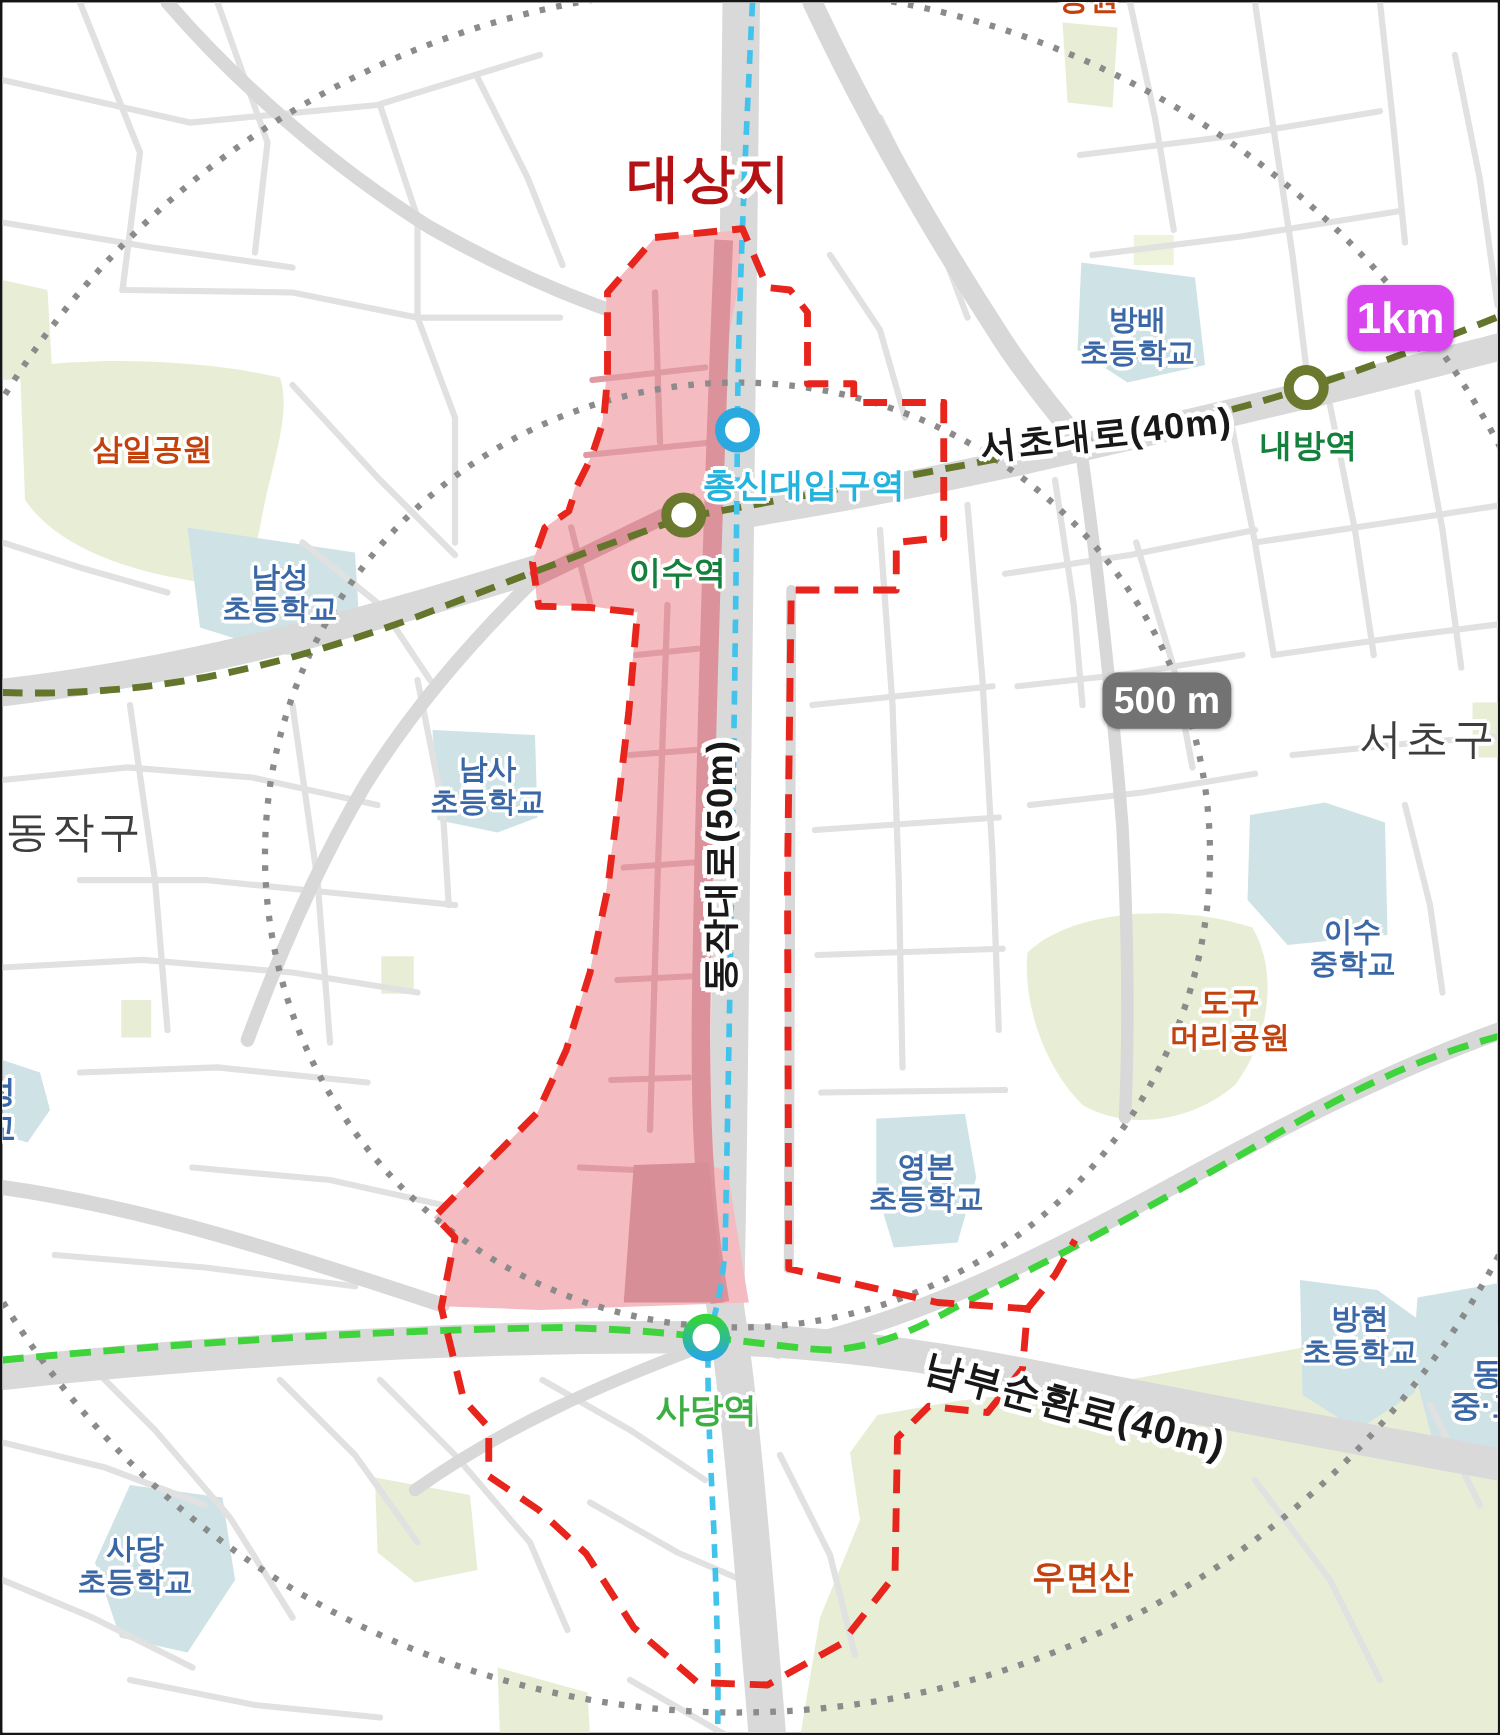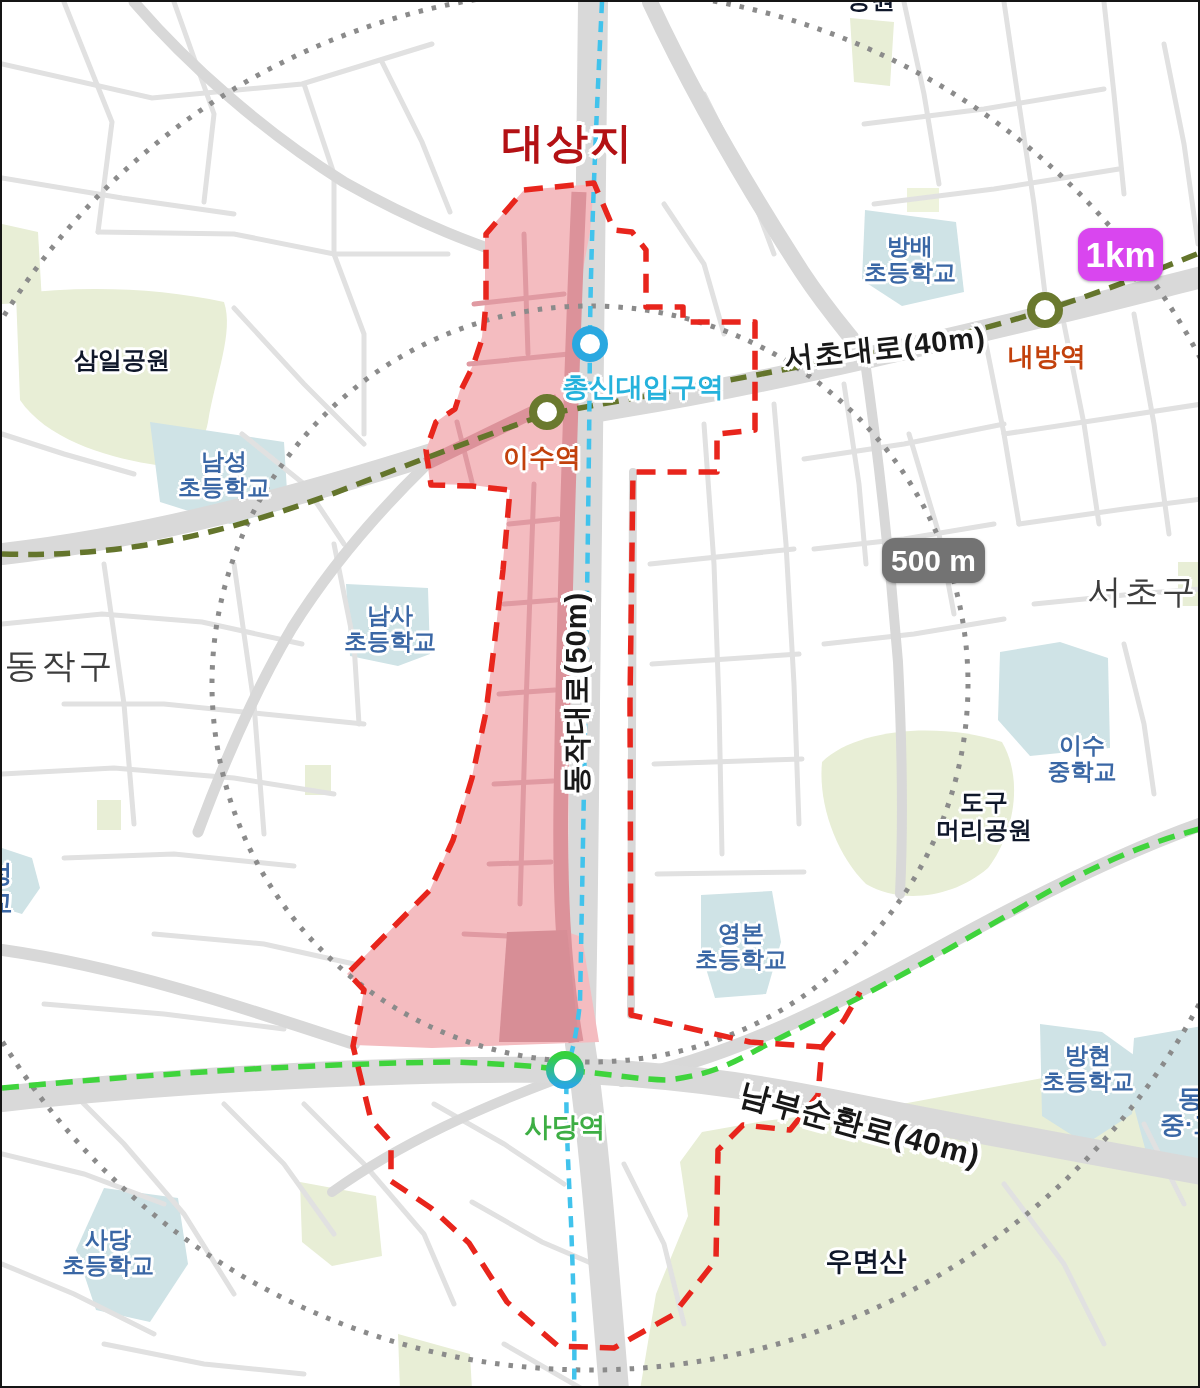--- a/index.html
+++ b/index.html
@@ -29,24 +29,24 @@
   }
   .halo-big{
     text-shadow:
       -3px -3px 0 #fff, 3px -3px 0 #fff, -3px 3px 0 #fff, 3px 3px 0 #fff,
       0 -4px 0 #fff, 0 4px 0 #fff, -4px 0 0 #fff, 4px 0 0 #fff,
       -2px 0 0 #fff, 2px 0 0 #fff, 0 2px 0 #fff, 0 -2px 0 #fff;
   }
   .title{font-size:42px;color:#b31114;letter-spacing:2px;font-weight:800;}
   .district{font-size:34px;color:#3d3d3d;font-weight:400;letter-spacing:3px;}
   .school{font-size:23px;color:#3a67a5;}
-  .park{font-size:24px;color:#0f172a;}
+  .park{font-size:24px;color:#c2410c;}
   .road-label{font-size:29px;color:#181818;letter-spacing:1px;}
   .st-cyan{font-size:27px;color:#25b2dc;}
-  .st-olive{font-size:26px;color:#c2410c;}
+  .st-olive{font-size:26px;color:#15803d;}
   .st-green{font-size:27px;color:#3dae44;}
   .badge{
     position:absolute;display:flex;align-items:center;justify-content:center;
     color:#ffffff;font-weight:bold;border-radius:13px;
     box-shadow:0 1px 3px rgba(0,0,0,.35);
   }
 </style>
 </head>
 <body>
 
@@ -220,21 +220,21 @@
   <div class="lbl road-label halo-big" style="left:575px;top:691px;transform:translate(-50%,-50%) rotate(-90deg);">동작대로(50m)</div>
   <div class="lbl road-label halo-big" style="left:858px;top:1123px;transform:translate(-50%,-50%) rotate(15deg);font-size:31px;">남부순환로(40m)</div>
 
   <div class="badge" style="left:880px;top:536px;width:103px;height:45px;background:#737373;font-size:30px;">
       <span>500 m</span>
     </div>
   <div class="badge" style="left:1076px;top:226px;width:85px;height:53px;background:#d946ef;font-size:35px;">
       <span>1km</span>
     </div>
 
-  <div class="lbl school halo" style="left:908px;top:257px;"><span>방배</span><br><span>초등학교</span></div>
+  <div class="lbl school halo" style="left:908px;top:267px;"><span>방배</span><br><span>초등학교</span></div>
   <div class="lbl school halo" style="left:222px;top:472px;"><span>남성</span><br><span>초등학교</span></div>
   <div class="lbl school halo" style="left:388px;top:626px;"><span>남사</span><br><span>초등학교</span></div>
   <div class="lbl school halo" style="left:1080px;top:724px;margin-top:32px;"><span>이수</span><br><span>중학교</span></div>
   <div class="lbl school halo" style="left:739px;top:944px;"><span>영본</span><br><span>초등학교</span></div>
   <div class="lbl school halo" style="left:1086px;top:1066px;"><span>방현</span><br><span>초등학교</span></div>
   <div class="lbl school halo" style="left:106px;top:1250px;"><span>사당</span><br><span>초등학교</span></div>
 
   <div class="lbl-raw school halo" style="left:1176px;top:1080px;font-size:25px;">동덕</div>
   <div class="lbl-raw school halo" style="left:1158px;top:1106px;font-size:25px;">중·고</div>
   <div class="lbl school halo" style="left:-2px;top:886px;font-size:25px;"><span>성</span><br><span>교</span></div>

